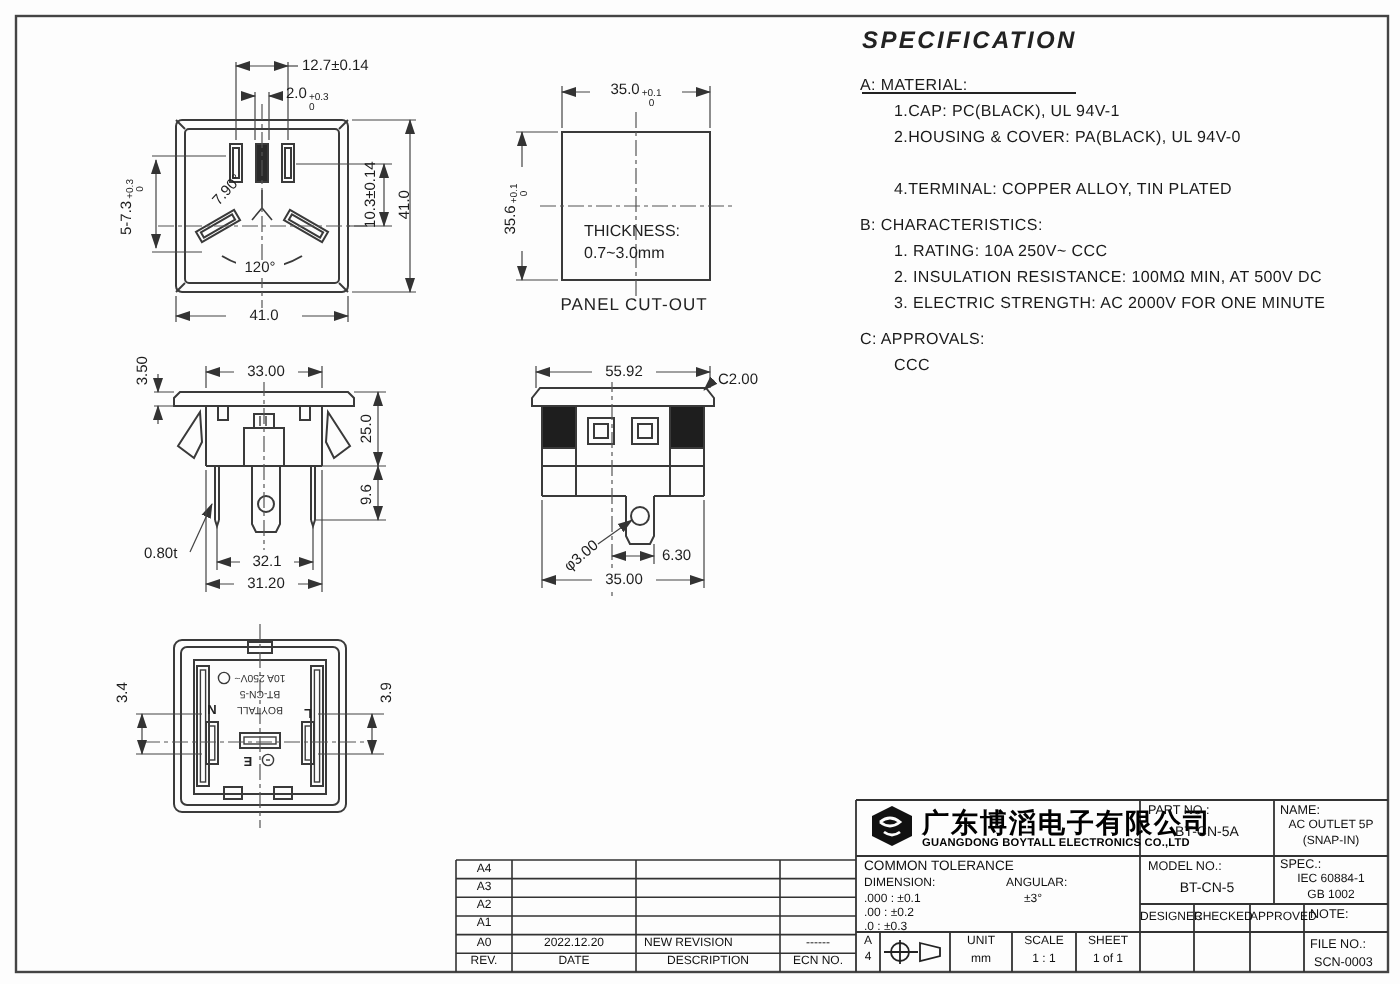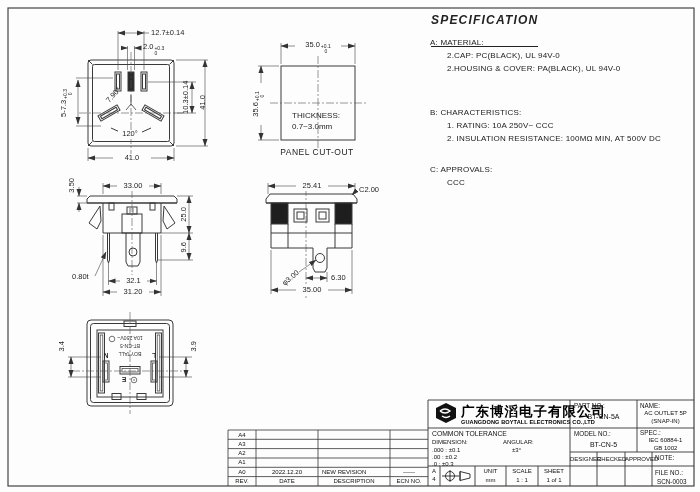--- a/index.html
+++ b/index.html
@@ -243,44 +243,46 @@
 <div class="txt ctr u" style="left:275px;top:148px;width:84px;font-size:8.5px;letter-spacing:0.5px;">PANEL CUT-OUT</div>
 
 <div class="txt dim rot" style="left:60px;top:181px;width:24px;">3.50</div>
 <div class="txt dim ctr onln" style="left:117px;top:182px;width:30px;">33.00</div>
 <div class="txt dim rot" style="left:172px;top:210px;width:24px;">25.0</div>
 <div class="txt dim rot" style="left:174px;top:243px;width:20px;">9.6</div>
 <div class="txt dim" style="left:72px;top:273px;">0.80t</div>
 <div class="txt dim ctr onln" style="left:120px;top:277px;width:25px;">32.1</div>
 <div class="txt dim ctr onln" style="left:117px;top:288px;width:30px;">31.20</div>
 
-<div class="txt dim ctr onln" style="left:296px;top:182px;width:30px;">25.41</div>
+<div class="txt dim ctr onln" style="left:296px;top:182px;width:30px;">55.92</div>
 <div class="txt dim" style="left:359px;top:186px;">C2.00</div>
 <div class="txt dim ctr" style="left:277px;top:274px;width:28px;transform:rotate(-40deg);">φ3.00</div>
 <div class="txt dim" style="left:331px;top:274px;">6.30</div>
 <div class="txt dim ctr onln" style="left:296px;top:286px;width:30px;">35.00</div>
 
 <div class="txt dim rot" style="left:50px;top:342px;width:24px;">3.4</div>
 <div class="txt dim rot" style="left:182px;top:342px;width:24px;">3.9</div>
 <div class="txt ctr" style="left:101px;top:352px;width:10px;font-size:6.5px;font-weight:bold;">N</div>
 <div class="txt ctr flip" style="left:149px;top:352px;width:10px;font-size:6.5px;font-weight:bold;">L</div>
 <div class="txt ctr flip" style="left:119px;top:376px;width:10px;font-size:6.5px;font-weight:bold;">E</div>
 <div class="txt mark flip" style="left:106px;top:334px;width:48px;">
   <div>BOYTALL</div>
   <div>BT-CN-5</div>
   <div>10A 250V~</div>
 </div>
 
 <div class="txt spec-title" style="left:431px;top:14px;">SPECIFICATION</div>
 <div class="txt spec" style="left:430px;top:38px;">A: MATERIAL:</div>
-<div class="txt spec" style="left:447px;top:51px;">2.CAP: PC(BLACK), UL 94V-0</div>
+<div class="txt spec" style="left:447px;top:51px;">1.CAP: PC(BLACK), UL 94V-1</div>
 <div class="txt spec" style="left:447px;top:64px;">2.HOUSING &amp; COVER: PA(BLACK), UL 94V-0</div>
+<div class="txt spec" style="left:447px;top:90px;">4.TERMINAL: COPPER ALLOY, TIN PLATED</div>
 <div class="txt spec" style="left:430px;top:108px;">B: CHARACTERISTICS:</div>
 <div class="txt spec" style="left:447px;top:121px;">1. RATING: 10A 250V~ CCC</div>
 <div class="txt spec" style="left:447px;top:134px;">2. INSULATION RESISTANCE: 100MΩ MIN, AT 500V DC</div>
+<div class="txt spec" style="left:447px;top:147px;">3. ELECTRIC STRENGTH: AC 2000V FOR ONE MINUTE</div>
 <div class="txt spec" style="left:430px;top:165px;">C: APPROVALS:</div>
 <div class="txt spec" style="left:447px;top:178px;">CCC</div>
 
 <div class="txt cn" style="left:461px;top:404px;">广东博滔电子有限公司</div>
 <div class="txt en" style="left:461px;top:419px;">GUANGDONG BOYTALL ELECTRONICS CO.,LTD</div>
 
 <div class="txt tb" style="left:574px;top:402px;">PART NO.:</div>
 <div class="txt tb ctr" style="left:570px;top:413px;width:67px;font-size:7px;">BT-CN-5A</div>
 <div class="txt tb" style="left:640px;top:402px;">NAME:</div>
 <div class="txt tbl ctr" style="left:637px;top:410px;width:57px;">AC OUTLET 5P</div>

